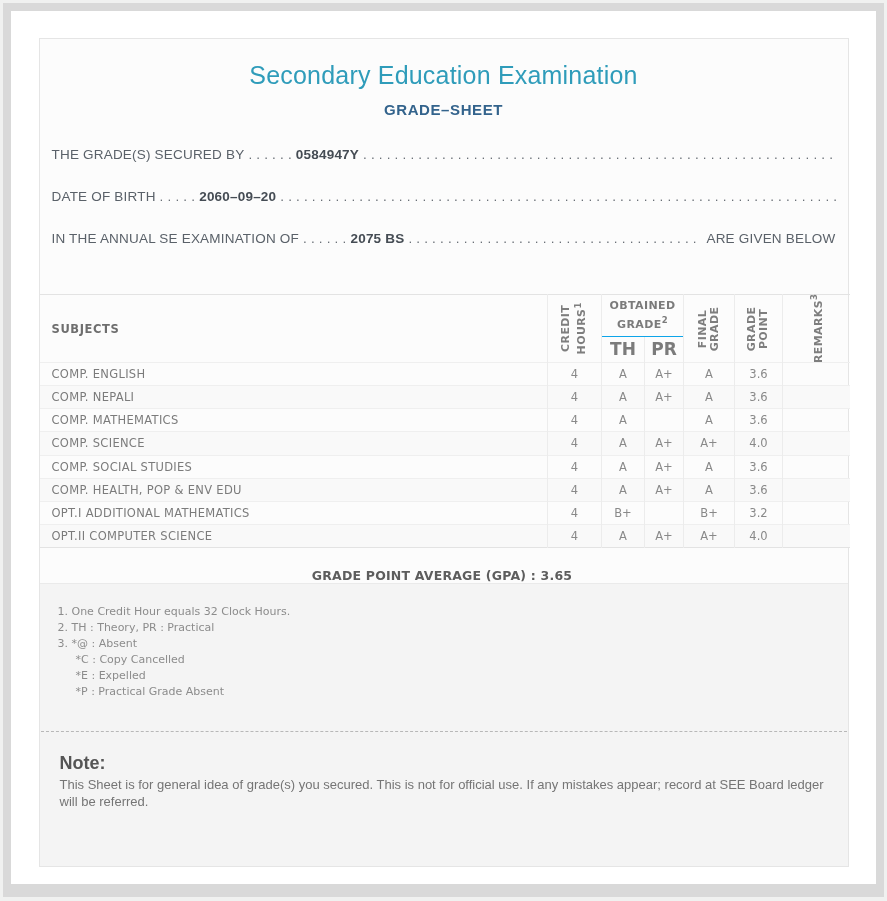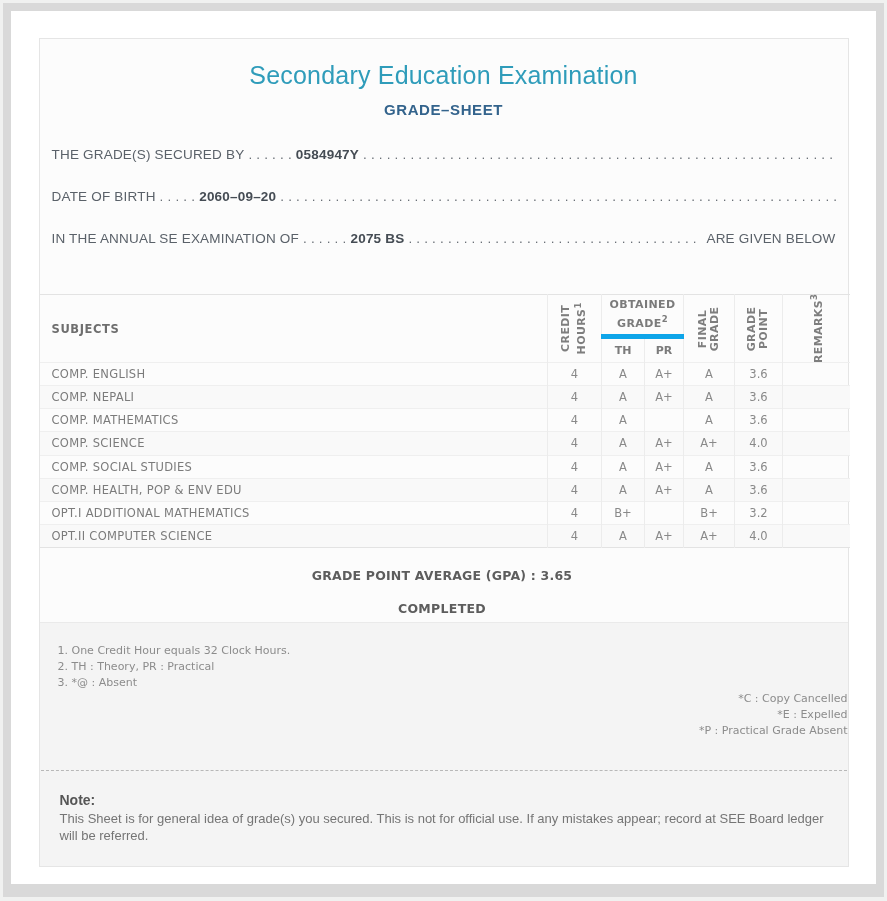--- a/index.html
+++ b/index.html
@@ -39,38 +39,38 @@
 
   th.subjects { text-align:left; padding-left:12px; font-size:11.5px; font-weight:bold;
                 color:#6e6e6e; letter-spacing:0.6px; vertical-align:middle; }
   th.rot-cell { vertical-align:middle; height:67px; padding:0; }
   .rot-box { display:flex; align-items:center; justify-content:center; height:67px; }
   .rot { transform:rotate(-90deg); font-size:11px; font-weight:bold; color:#7e7e7e;
          letter-spacing:0.4px; line-height:12px; text-align:center; white-space:nowrap; }
   .rot sup, .obt sup { font-size:8.5px; }
   th.obt { height:41px; text-align:center; font-size:11px; font-weight:bold; color:#7b7b7b;
            letter-spacing:0.4px; line-height:15px; vertical-align:middle; }
-  th.sub { height:26px; text-align:center; font-size:11px; font-weight:bold; color:#7b7b7b;
-           border-top:5px solid #0ea5e9; }
+  th.sub { height:26px; text-align:center; font-size:17px; font-weight:bold; color:#7b7b7b;
+           border-top:1px solid #0ea5e9; }
 
   tbody td { height:23px; text-align:center; font-size:11.5px; color:#898989; border-top:1px solid #efefef; }
   tbody td.subj { text-align:left; padding-left:12px; color:#7b7b7b; letter-spacing:0.3px;margin-top:12px; }
   tbody tr:nth-child(even) td { background:#f9f9f9; }
 
   .summary { text-align:center; padding-right:3px; font-family:"DejaVu Sans", sans-serif; }
   .gpa-line { margin-top:21px; font-size:12.5px; font-weight:bold; color:#5d5d5d; letter-spacing:0.2px; }
   .completed-line { margin-top:18px; margin-bottom:6px; font-size:12.5px; font-weight:bold; color:#5d5d5d; letter-spacing:0.3px; }
 
   .lower { flex:1 1 auto; background:#f4f4f4; border-top:1px solid #eaeaea; }
   .footnotes { padding:20px 0 0 18px; font-family:"DejaVu Sans", sans-serif; font-size:11px;
                color:#8c8c8c; line-height:16px; }
-  .footnotes .ind { margin-left:18px;text-align:right; }
+  .footnotes .ind { margin-left:18px; }
   .divider { border-top:1px dashed #b8b8b8; margin:31px 1px 0 1px; height:0; }
   .note { padding:21px 22px 0 20px; }
-  .note-label { font-size:14px; font-weight:bold; color:#555555; }
+  .note-label { font-size:18px; font-weight:bold; color:#555555; }
   .note-text { font-size:13px; color:#757575; line-height:17px; margin-top:2px; }
 </style>
 </head>
 <body>
 
 <div class="frame">
   <div class="page">
     <div class="card">
 
       <div class="title">Secondary Education Examination</div>
@@ -211,21 +211,20 @@
             <td class="bl">A+</td>
             <td class="bl">A+</td>
             <td class="bl">4.0</td>
             <td class="bl"></td>
           </tr>
         </tbody>
       </table>
 
       <div class="summary">
         <div class="gpa-line">GRADE POINT AVERAGE (GPA) : 3.65</div>
-        <div class="completed-line">COMPLETED</div>
       </div>
 
       <div class="lower">
         <div class="footnotes">
           <div>1. One Credit Hour equals 32 Clock Hours.</div>
           <div>2. TH : Theory, PR : Practical</div>
           <div>3. *@ : Absent</div>
           <div class="ind">*C : Copy Cancelled</div>
           <div class="ind">*E : Expelled</div>
           <div class="ind">*P : Practical Grade Absent</div>

